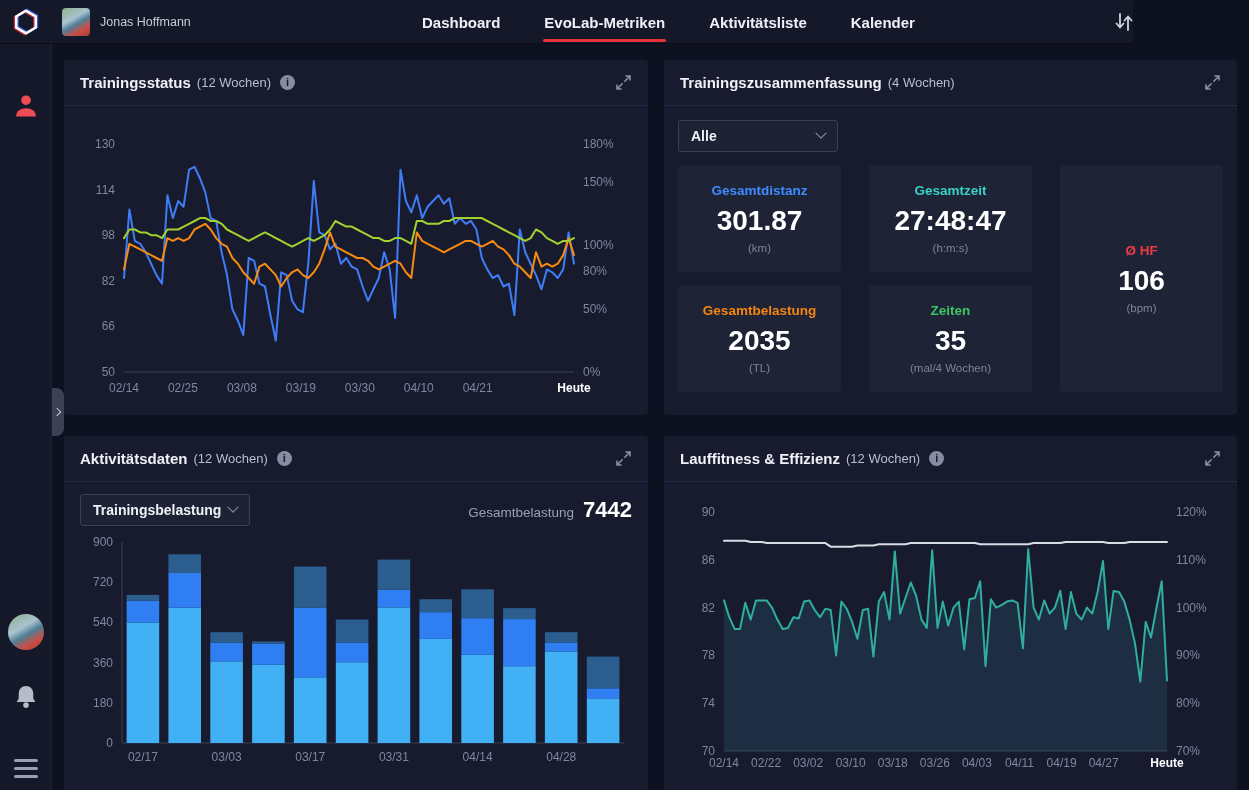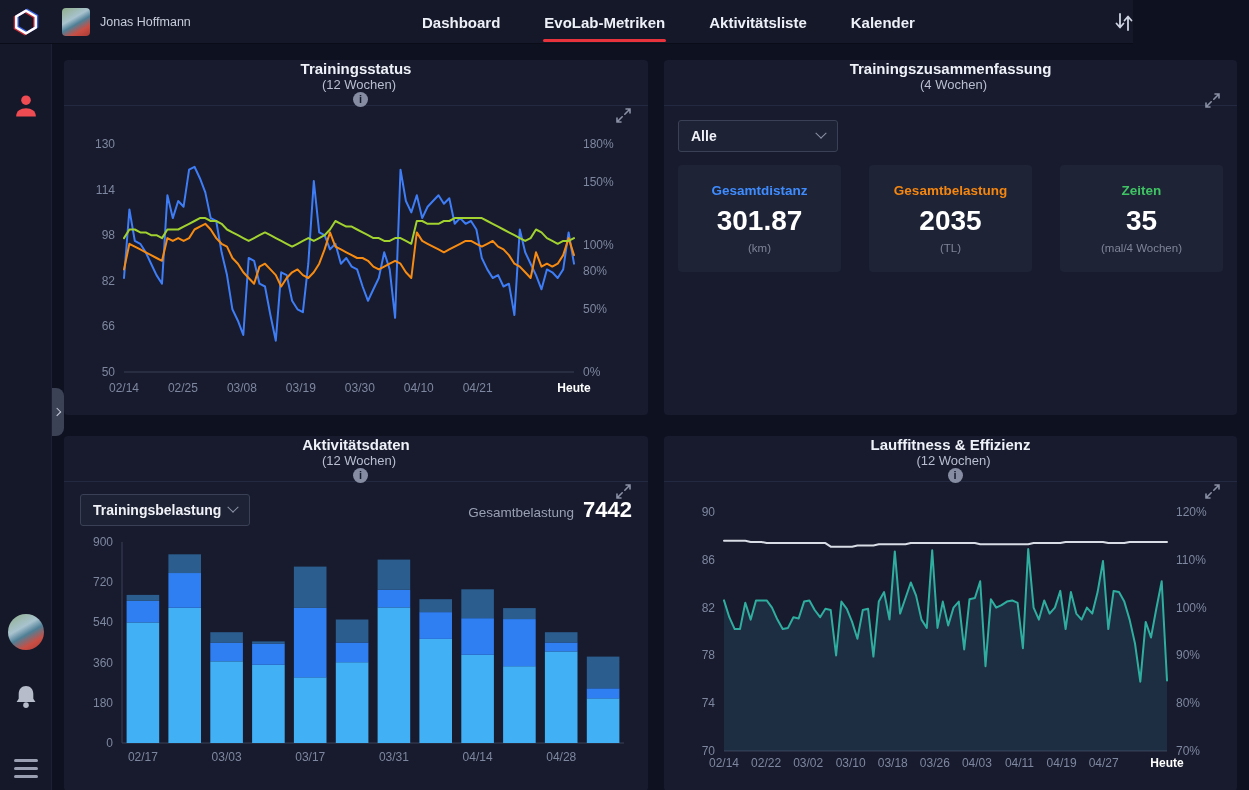--- a/index.html
+++ b/index.html
@@ -25,21 +25,21 @@
   .side-bell { position:absolute; bottom:76px; left:50%; transform:translateX(-50%); }
   .side-burger { position:absolute; bottom:12px; left:50%; transform:translateX(-50%); display:flex; flex-direction:column; gap:5px; cursor:pointer; }
   .side-burger span { display:block; width:24px; height:3px; border-radius:2px; background:#9aa0b2; }
   .flyout { position:absolute; left:52px; top:388px; width:12px; height:48px; background:#3c4256; border-radius:0 8px 8px 0; display:flex; align-items:center; justify-content:center; z-index:6; cursor:pointer; }
   .flyout i { border:solid #c7ccda; border-width:0 1.6px 1.6px 0; display:inline-block; padding:2.4px; transform:rotate(-45deg); margin-left:-3px; }
 
   
   .main { position:absolute; left:52px; top:44px; width:1197px; bottom:0; padding:16px 12px; display:grid;
       grid-template-columns:584px 573px; grid-template-rows:355px 355px; gap:21px 16px; }
   .panel { background:#171b2d; border-radius:4px; overflow:hidden; }
-  .panel-head { height:46px; display:flex; align-items:center; padding:0 16px; border-bottom:1px solid #232940;flex-direction:column; }
+  .panel-head { height:46px; display:flex; align-items:center; padding:0 16px; border-bottom:1px solid #232940; }
   .p-title { font-size:15px; font-weight:700; color:#eef1f7; }
   .p-period { font-size:13px; color:#b9bed0; margin-left:6px; }
   .info-icon { width:15px; height:15px; border-radius:50%; background:#868ca2; color:#171b2d; font-size:11px; font-weight:700; line-height:15px; text-align:center; margin-left:9px; cursor:pointer; font-style:normal; }
   .info-icon::before { content:"i"; }
   .expand { margin-left:auto; cursor:pointer; display:flex; }
 
   
   .dropdown { width:160px; height:32px; background:#1d2334; border:1px solid #3a4157; border-radius:3px; display:flex; align-items:center; justify-content:space-between; padding:0 12px; cursor:pointer; }
   .dropdown .dd-label { font-size:14px; font-weight:700; color:#f0f2f8; }
   .chev { width:8px; height:8px; border-right:1.8px solid #8b91a6; border-bottom:1.8px solid #8b91a6; transform:rotate(45deg) translate(-2px,-2px); }
@@ -168,20 +168,30 @@
     <div class="sum-body">
       <div class="dropdown">
         <span class="dd-label">Alle</span>
         <span class="chev"></span>
       </div>
       <div class="cards">
         <div class="card">
           <div class="c-label" style="color: rgb(63, 140, 255);">Gesamtdistanz</div>
           <div class="c-value">301.87</div>
           <div class="c-unit">(km)</div>
+        </div>
+        <div class="card">
+          <div class="c-label" style="color: rgb(56, 209, 197);">Gesamtzeit</div>
+          <div class="c-value">27:48:47</div>
+          <div class="c-unit">(h:m:s)</div>
+        </div>
+        <div class="card tall">
+          <div class="c-label" style="color: rgb(238, 59, 68);">Ø HF</div>
+          <div class="c-value">106</div>
+          <div class="c-unit">(bpm)</div>
         </div>
         <div class="card">
           <div class="c-label" style="color: rgb(245, 134, 15);">Gesamtbelastung</div>
           <div class="c-value">2035</div>
           <div class="c-unit">(TL)</div>
         </div>
         <div class="card">
           <div class="c-label" style="color: rgb(63, 196, 99);">Zeiten</div>
           <div class="c-value">35</div>
           <div class="c-unit">(mal/4 Wochen)</div>

